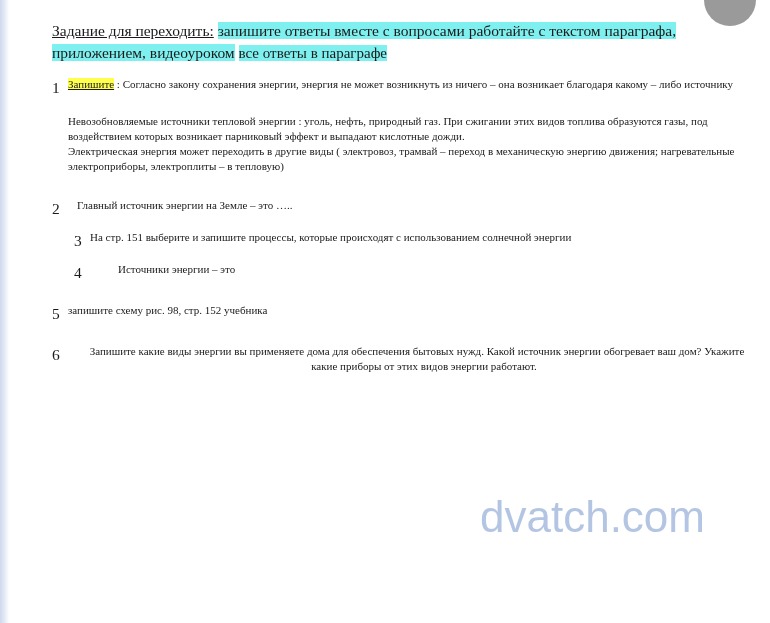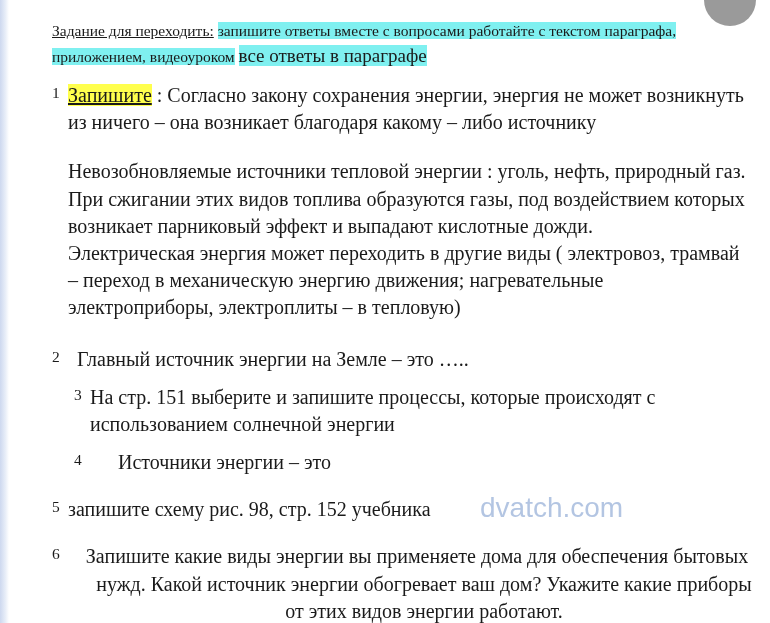--- a/index.html
+++ b/index.html
@@ -41,33 +41,33 @@
     background: #9a9a9a;
   }
   .content {
     position: absolute;
     left: 52px;
     top: 20px;
     width: 700px;
   }
   .para {
     margin: 0;
-    font-size: 20px;
+    font-size: 11px;
   }
   .hl-cyan {
     background: #7ff0f0;
   }
   .hl-yellow {
     background: #ffff4d;
   }
   .u {
     text-decoration: underline;
   }
   .big {
-    font-size: 19px;
+    font-size: 15px;
     margin-top: 7px;
   }
   .title-block {
     font-size: 15.5px;
     line-height: 1.45;
     margin-bottom: 12px;
   }
   .item {
     display: flex;
     font-size: 15.5px;
@@ -84,21 +84,21 @@
   .row1 { margin-bottom: 2px; }
   .spacer-sm { height: 11px; }
   .spacer-md { height: 20px; }
   .spacer-lg { height: 24px; }
   .indent1 { margin-left: 22px; }
   .watermark {
     position: absolute;
     left: 480px;
     top: 492px;
     font-family: "Liberation Sans", sans-serif;
-    font-size: 28px;
+    font-size: 44px;
     color: rgba(150, 175, 215, 0.72);
     letter-spacing: 0px;
     font-weight: 400;
     text-shadow: 0 1px 0 rgba(255,255,255,0.6);
     pointer-events: none;
     white-space: nowrap;
   }
 </style>
 </head>
 <body>

